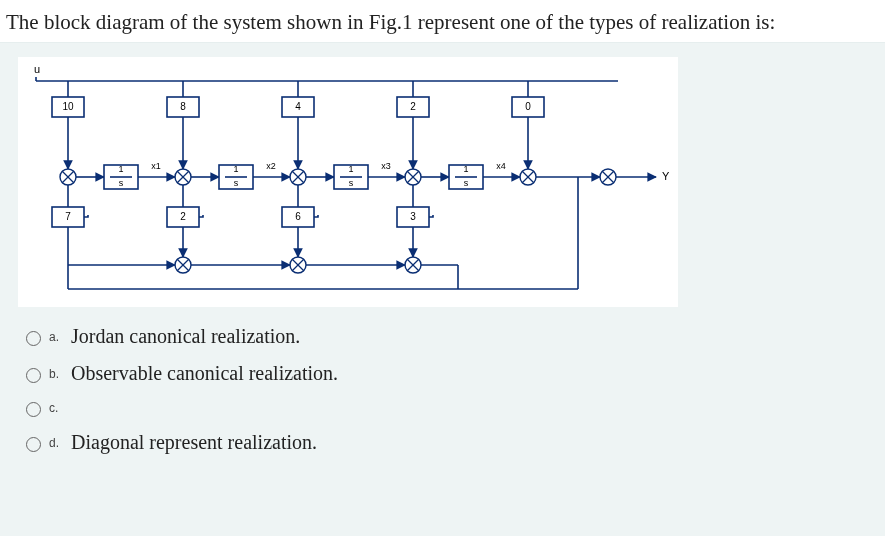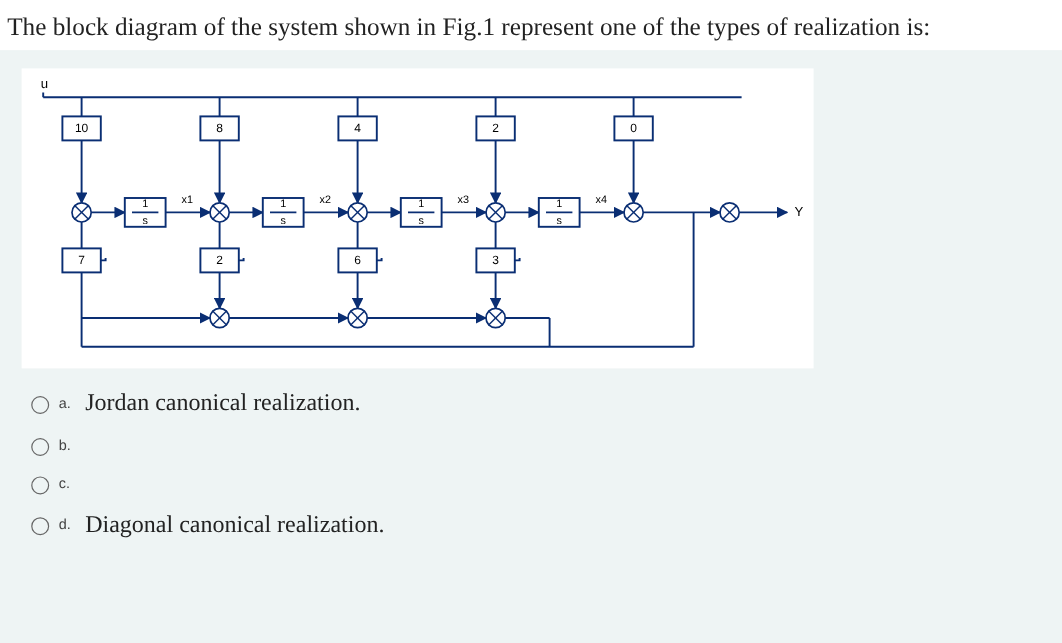--- a/index.html
+++ b/index.html
@@ -251,23 +251,24 @@
 
 <div class="options">
   <div class="opt-row">
     <span class="radio"></span>
     <span class="opt-letter">a.</span>
     <span class="opt-text">Jordan canonical realization.</span>
   </div>
   <div class="opt-row">
     <span class="radio"></span>
     <span class="opt-letter">b.</span>
+    <span class="opt-text">Observable canonical realization.</span>
   </div>
   <div class="opt-row">
     <span class="radio"></span>
     <span class="opt-letter">c.</span>
   </div>
   <div class="opt-row">
     <span class="radio"></span>
     <span class="opt-letter">d.</span>
-    <span class="opt-text">Diagonal canonical realization.</span>
+    <span class="opt-text">Diagonal represent realization.</span>
   </div>
 </div>
 
 </body></html>

